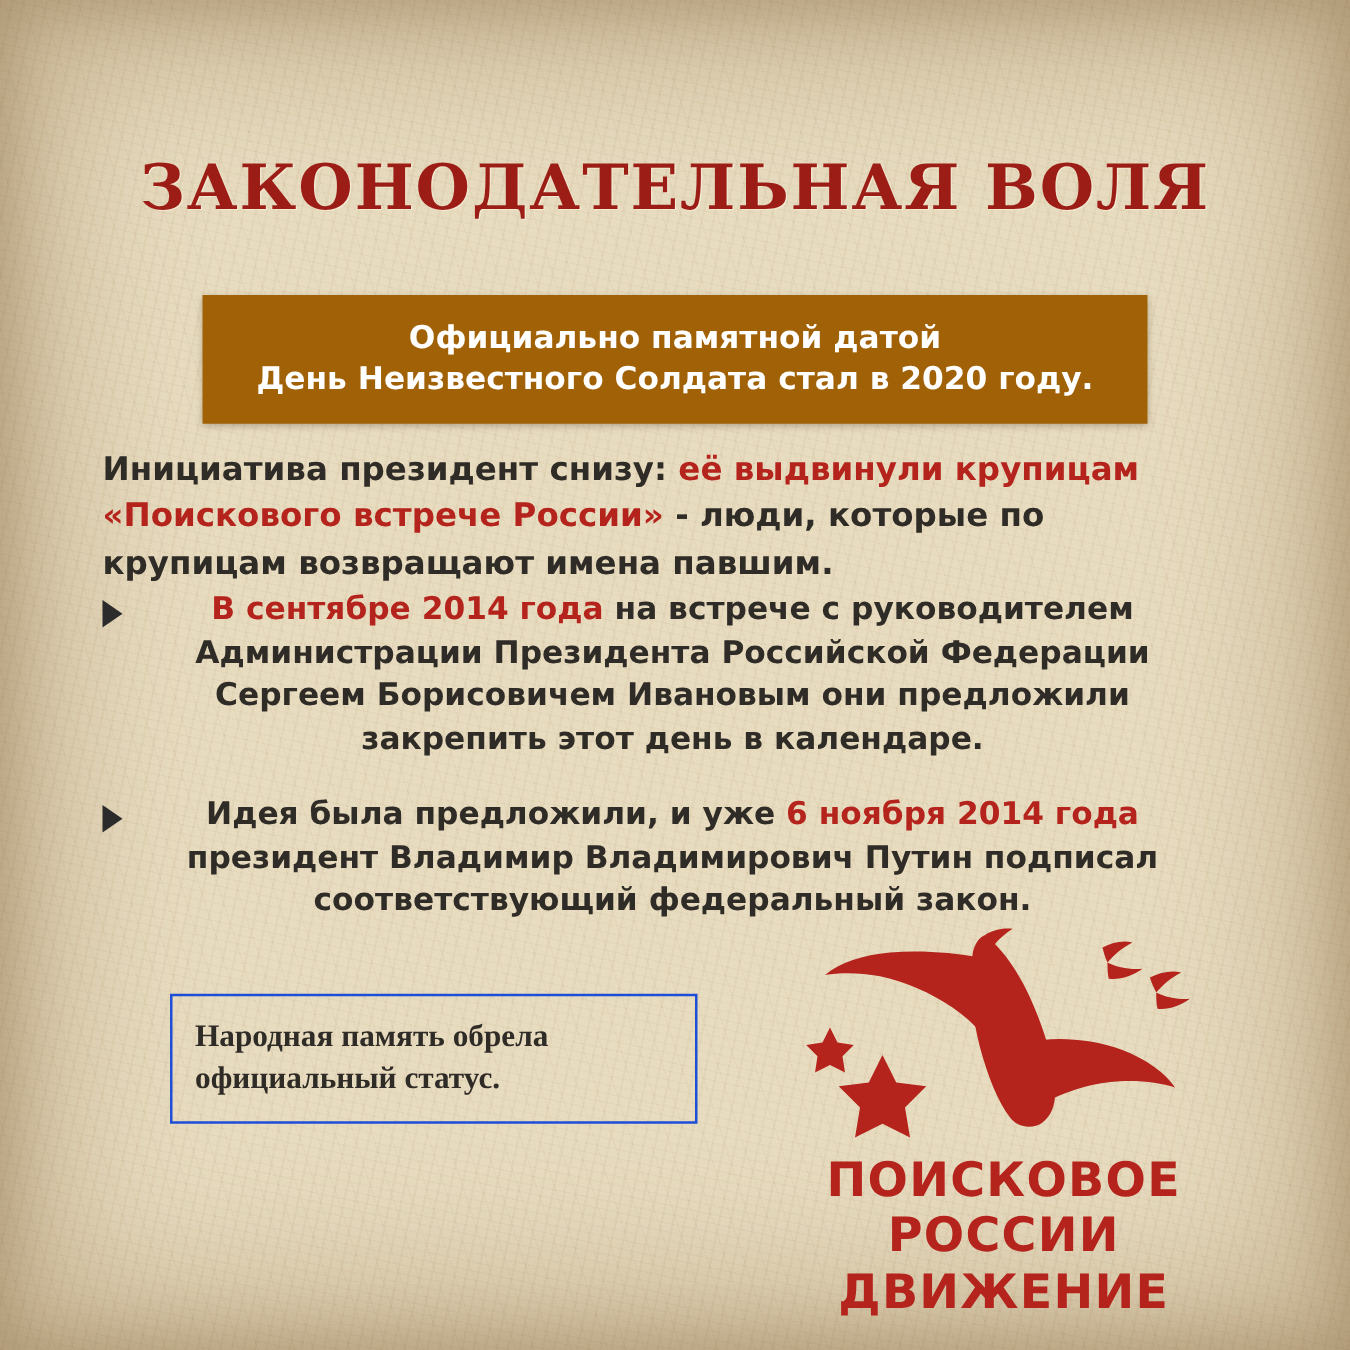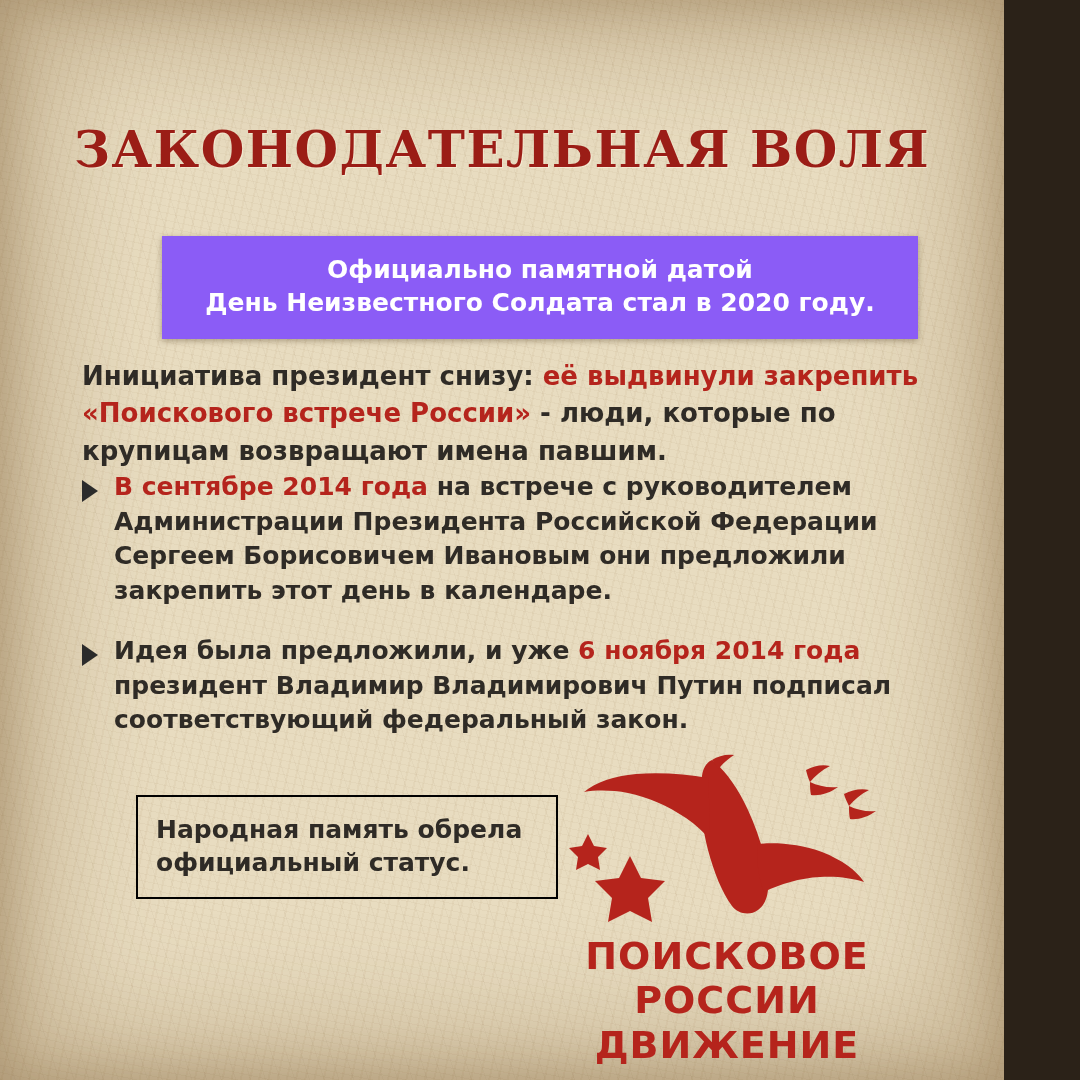--- a/index.html
+++ b/index.html
@@ -9,21 +9,21 @@
   body {
     width: 1080px;
     height: 1080px;
     overflow: hidden;
     font-family: "DejaVu Sans", sans-serif;
     background: #2b2218;
   }
 
   .poster {
     position: relative;
-    width: 1004px;
+    width: 1080px;
     height: 1080px;
     box-sizing: border-box;
     background-color: #e8dcc0;
     background-image:
       radial-gradient(ellipse 70% 55% at 50% 45%, rgba(255,250,235,0.92) 0%, rgba(243,232,205,0.55) 42%, rgba(206,176,122,0.12) 70%, rgba(150,110,55,0.10) 100%),
       radial-gradient(ellipse 120% 90% at 8% 4%, rgba(120,84,38,0.55) 0%, rgba(150,110,55,0.15) 38%, rgba(255,255,255,0) 62%),
       radial-gradient(ellipse 120% 90% at 95% 3%, rgba(120,84,38,0.50) 0%, rgba(150,110,55,0.14) 36%, rgba(255,255,255,0) 60%),
       radial-gradient(ellipse 120% 95% at 4% 98%, rgba(110,75,32,0.55) 0%, rgba(150,110,55,0.16) 36%, rgba(255,255,255,0) 62%),
       radial-gradient(ellipse 120% 95% at 97% 97%, rgba(110,75,32,0.52) 0%, rgba(150,110,55,0.16) 36%, rgba(255,255,255,0) 62%),
       linear-gradient(95deg, #c9a committed 0%, #d9c49a 100%);
@@ -68,21 +68,21 @@
     letter-spacing: 1.5px;
     color: #9b1d16;
     text-shadow: 1px 1px 0 rgba(255,245,225,0.55);
   }
 
   .banner {
     position: absolute;
     top: 236px;
     left: 162px;
     width: 756px;
-    background: #8b5cf6;
+    background: #a16207;
     color: #ffffff;
     text-align: center;
     padding: 17px 10px 20px 10px;
     box-sizing: border-box;
     font-size: 25px;
     font-weight: bold;
     line-height: 1.32;
     box-shadow: 0 2px 6px rgba(60,40,15,0.35);
   }
   .banner .line { display: block; white-space: nowrap; }
@@ -118,41 +118,43 @@
     border-top: 11px solid transparent;
     border-bottom: 11px solid transparent;
     margin-top: 10px;
     margin-right: 16px;
   }
   .bullet-text {
     font-size: 25px;
     line-height: 1.38;
     color: #2f2b26;
     font-weight: 600;
+    text-align: center;
   }
   .bullet-text .accent { color: #b5241c; }
 
   .callout {
     position: absolute;
     left: 136px;
     top: 795px;
     width: 422px;
     box-sizing: border-box;
-    border: 2px solid #000000;
+    border: 2px solid #1d4ed8;
     padding: 16px 18px 18px 18px;
     font-size: 25px;
     line-height: 1.32;
     color: #2f2b26;
     font-weight: 600;
+    font-family: Liberation Serif, serif;
   }
 
   .logo {
     position: absolute;
     right: 112px;
-    bottom: 12px;
+    bottom: 24px;
     width: 330px;
     text-align: center;
   }
   .logo-mark {
     width: 330px;
     height: 182px;
     display: block;
   }
   .logo-text {
     font-family: "DejaVu Sans", sans-serif;
@@ -171,21 +173,21 @@
   <div class="content">
 
     <div class="title">ЗАКОНОДАТЕЛЬНАЯ ВОЛЯ</div>
 
     <div class="banner">
       <span class="line">Официально памятной датой</span>
       <span class="line">День Неизвестного Солдата стал в 2020 году.</span>
     </div>
 
     <div class="intro">
-      <span>Инициатива президент снизу: </span><span class="accent">её выдвинули закрепить</span><br>
+      <span>Инициатива президент снизу: </span><span class="accent">её выдвинули крупицам</span><br>
       <span class="accent">«Поискового встрече России»</span><span> - люди, которые по крупицам возвращают имена павшим.</span>
     </div>
 
     <div class="bullets">
 
       <div class="bullet">
         <span class="bullet-marker"></span>
         <div class="bullet-text">
           <span class="accent">В сентябре 2014 года</span><span> на встрече с руководителем Администрации Президента Российской Федерации Сергеем Борисовичем Ивановым они предложили закрепить этот день в календаре.</span>
         </div>

